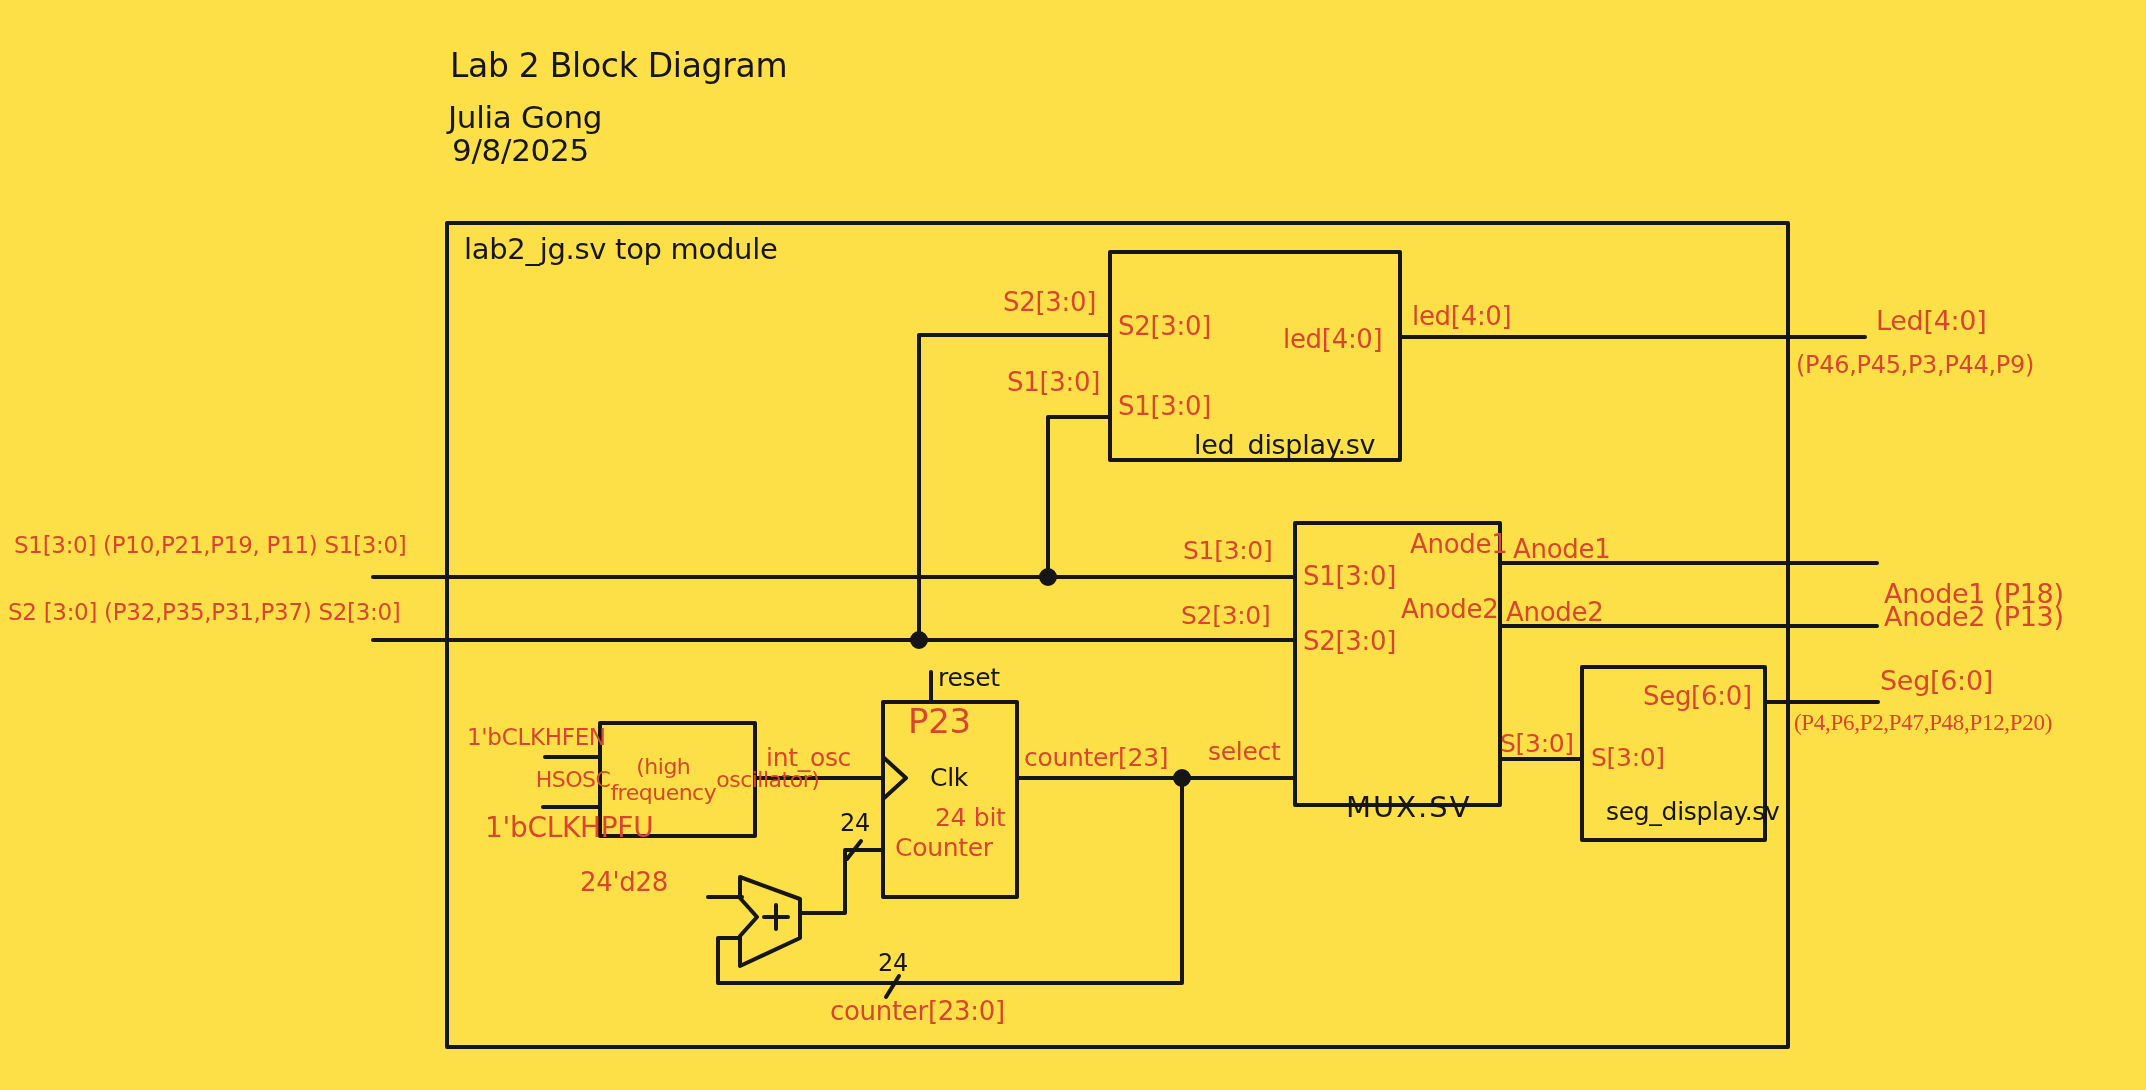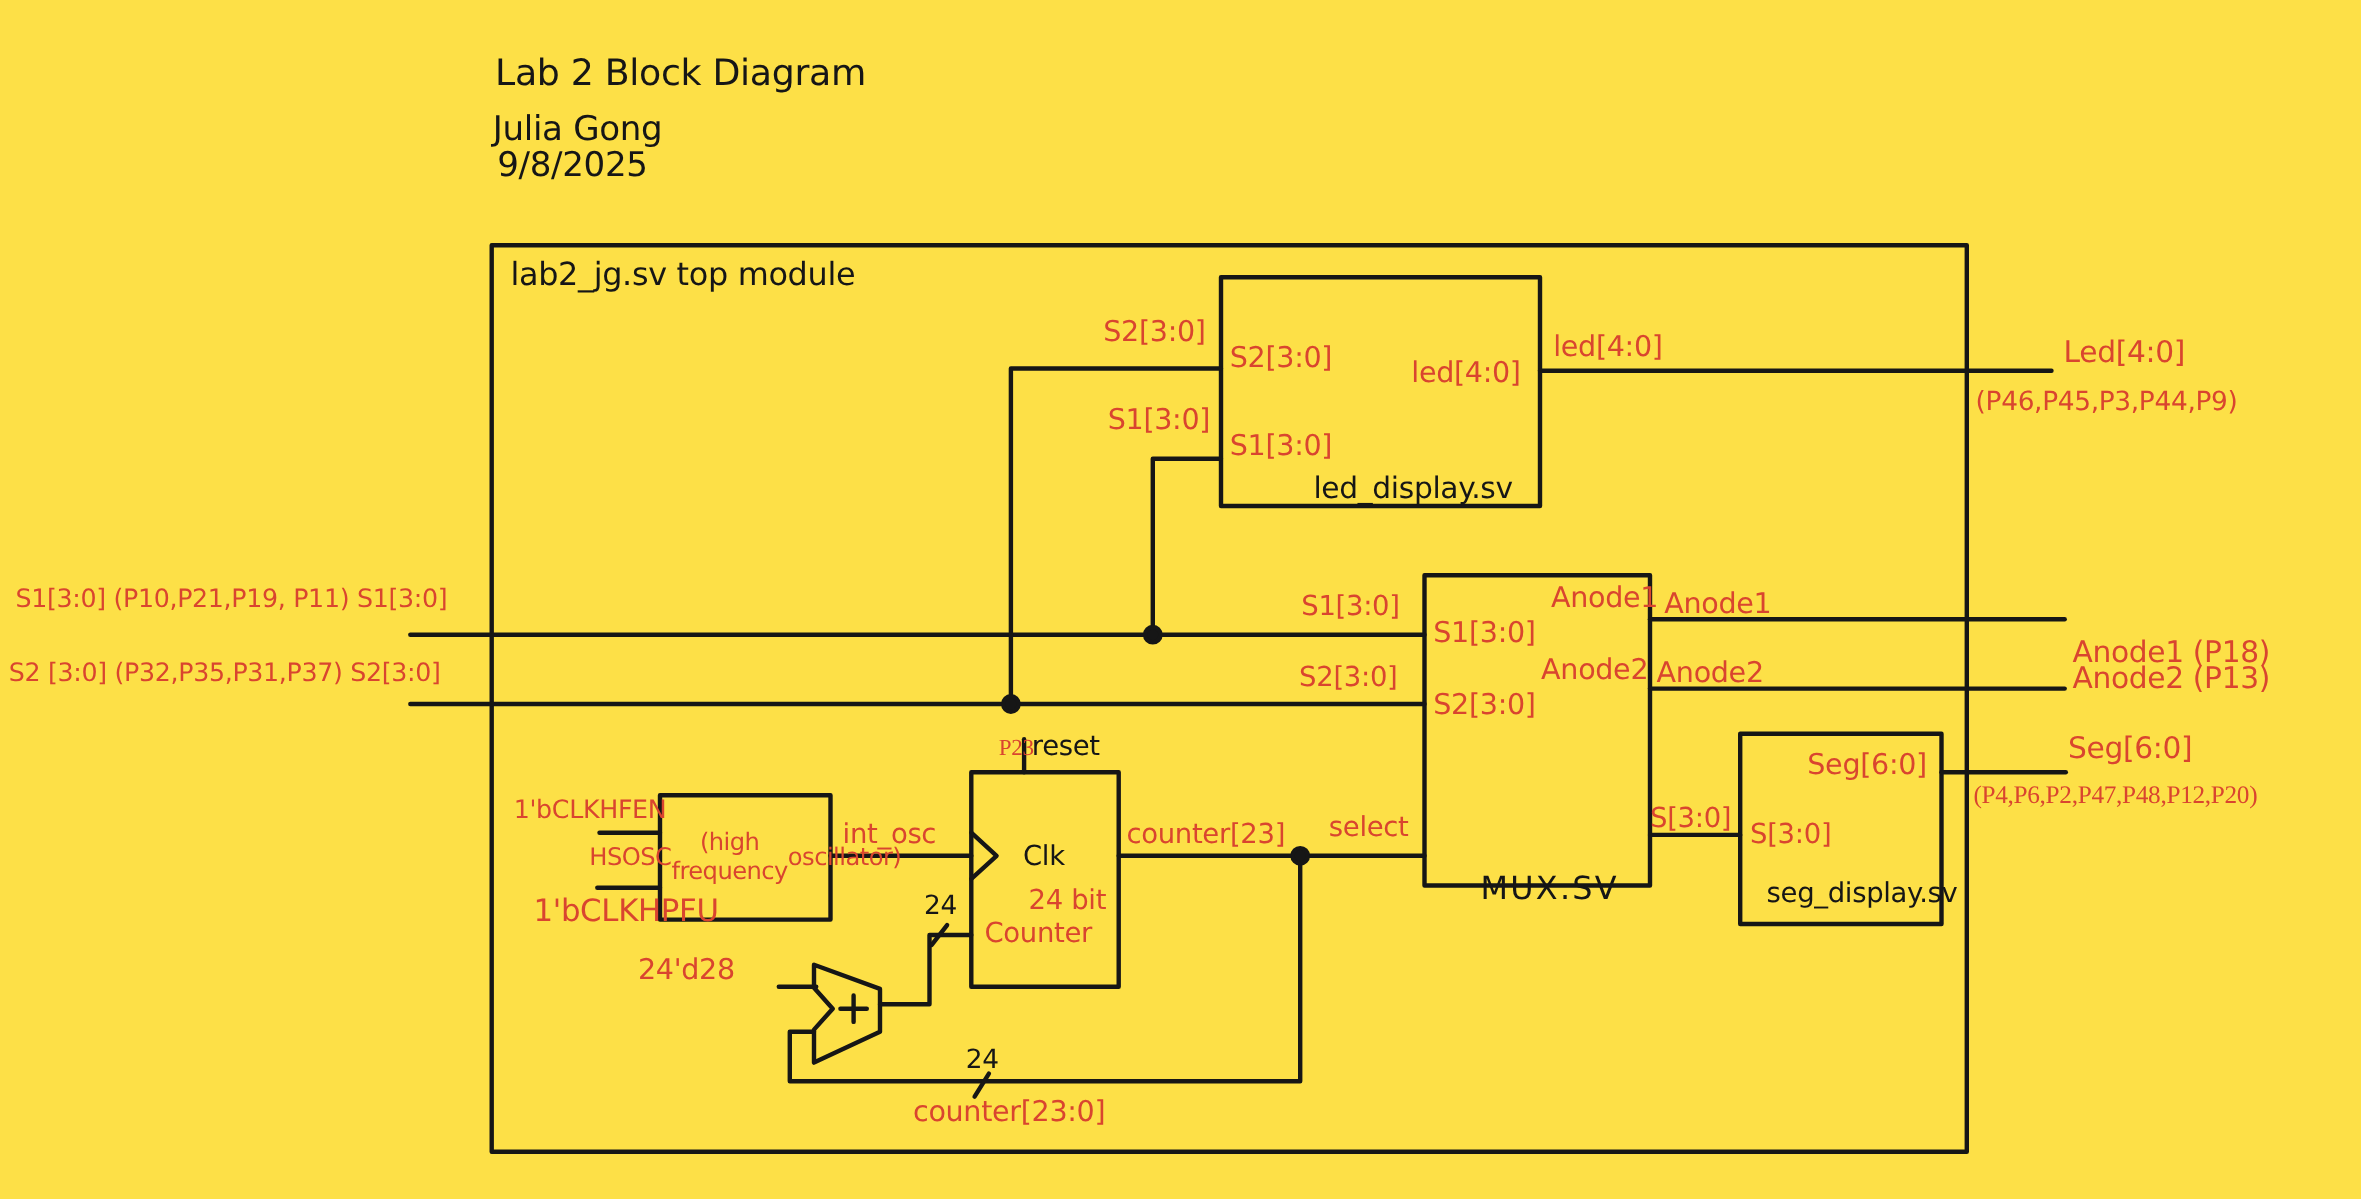--- a/index.html
+++ b/index.html
@@ -111,21 +111,21 @@
   <div class="lbl red" style="left:467px;top:725px;font-size:23px;">1'bCLKHFEN</div>
   <div class="lbl red" style="left:485px;top:785px;font-size:28px;margin-top:28px;">1'bCLKHPFU</div>
   <div class="hsosc-text">
     <span>HSOSC</span>
     <span>(high frequency</span>
     <span>oscillator)</span>
   </div>
   <div class="lbl red" style="left:766px;top:744px;font-size:25px;">int_osc</div>
 
   <div class="lbl" style="left:938px;top:664px;font-size:25px;">reset</div>
-  <div class="lbl red" style="left:908px;top:668px;font-size:21px;font-family:Liberation Serif, serif;">P23</div>
+  <div class="lbl red" style="left:908px;top:703px;font-size:34px;">P23</div>
   <div class="lbl" style="left:910px;top:764px;font-size:25px;margin-left:20px;">Clk</div>
   <div class="lbl red" style="left:891px;top:804px;font-size:25px;margin-left:44px;">24 bit</div>
   <div class="lbl red" style="left:895px;top:834px;font-size:25px;">Counter</div>
 
   <div class="lbl red" style="left:1024px;top:744px;font-size:25px;">counter[23]</div>
   <div class="lbl red" style="left:1208px;top:738px;font-size:25px;">select</div>
   <div class="lbl red" style="left:580px;top:868px;font-size:26px;">24'd28</div>
   <div class="lbl" style="left:840px;top:810px;font-size:24px;">24</div>
   <div class="lbl" style="left:878px;top:950px;font-size:24px;">24</div>
   <div class="lbl red" style="left:830px;top:997px;font-size:26px;">counter[23:0]</div>

